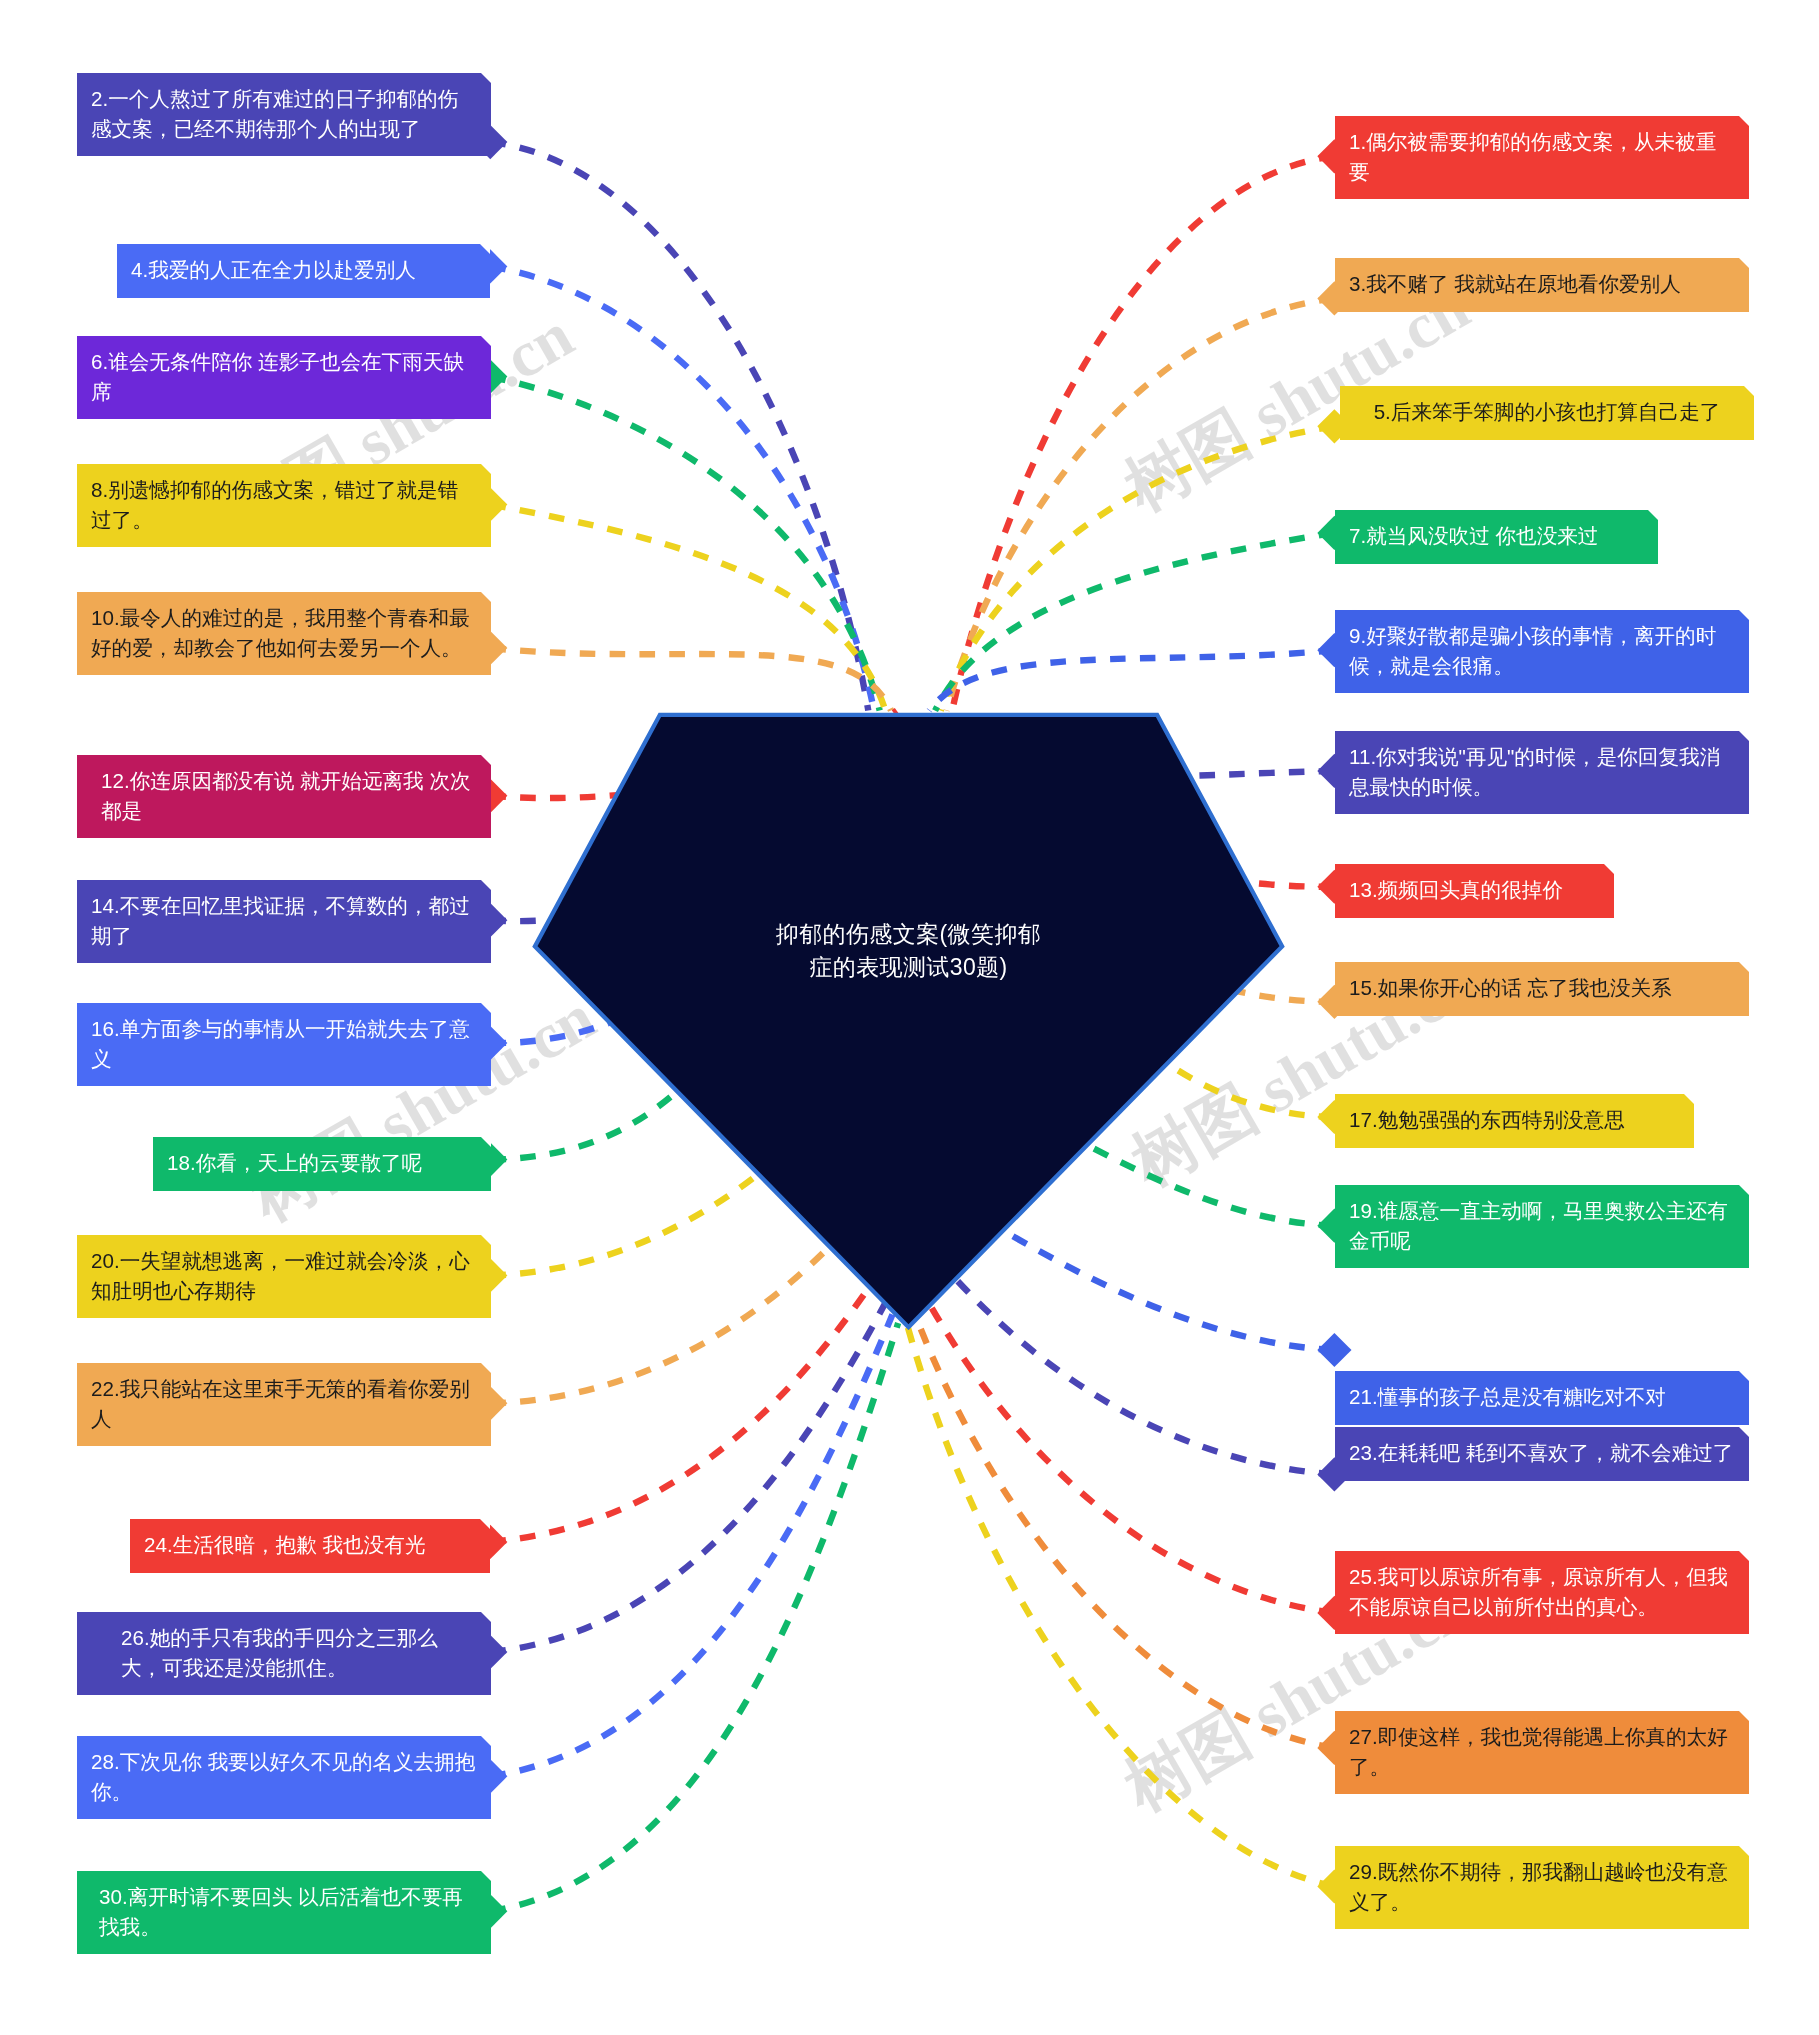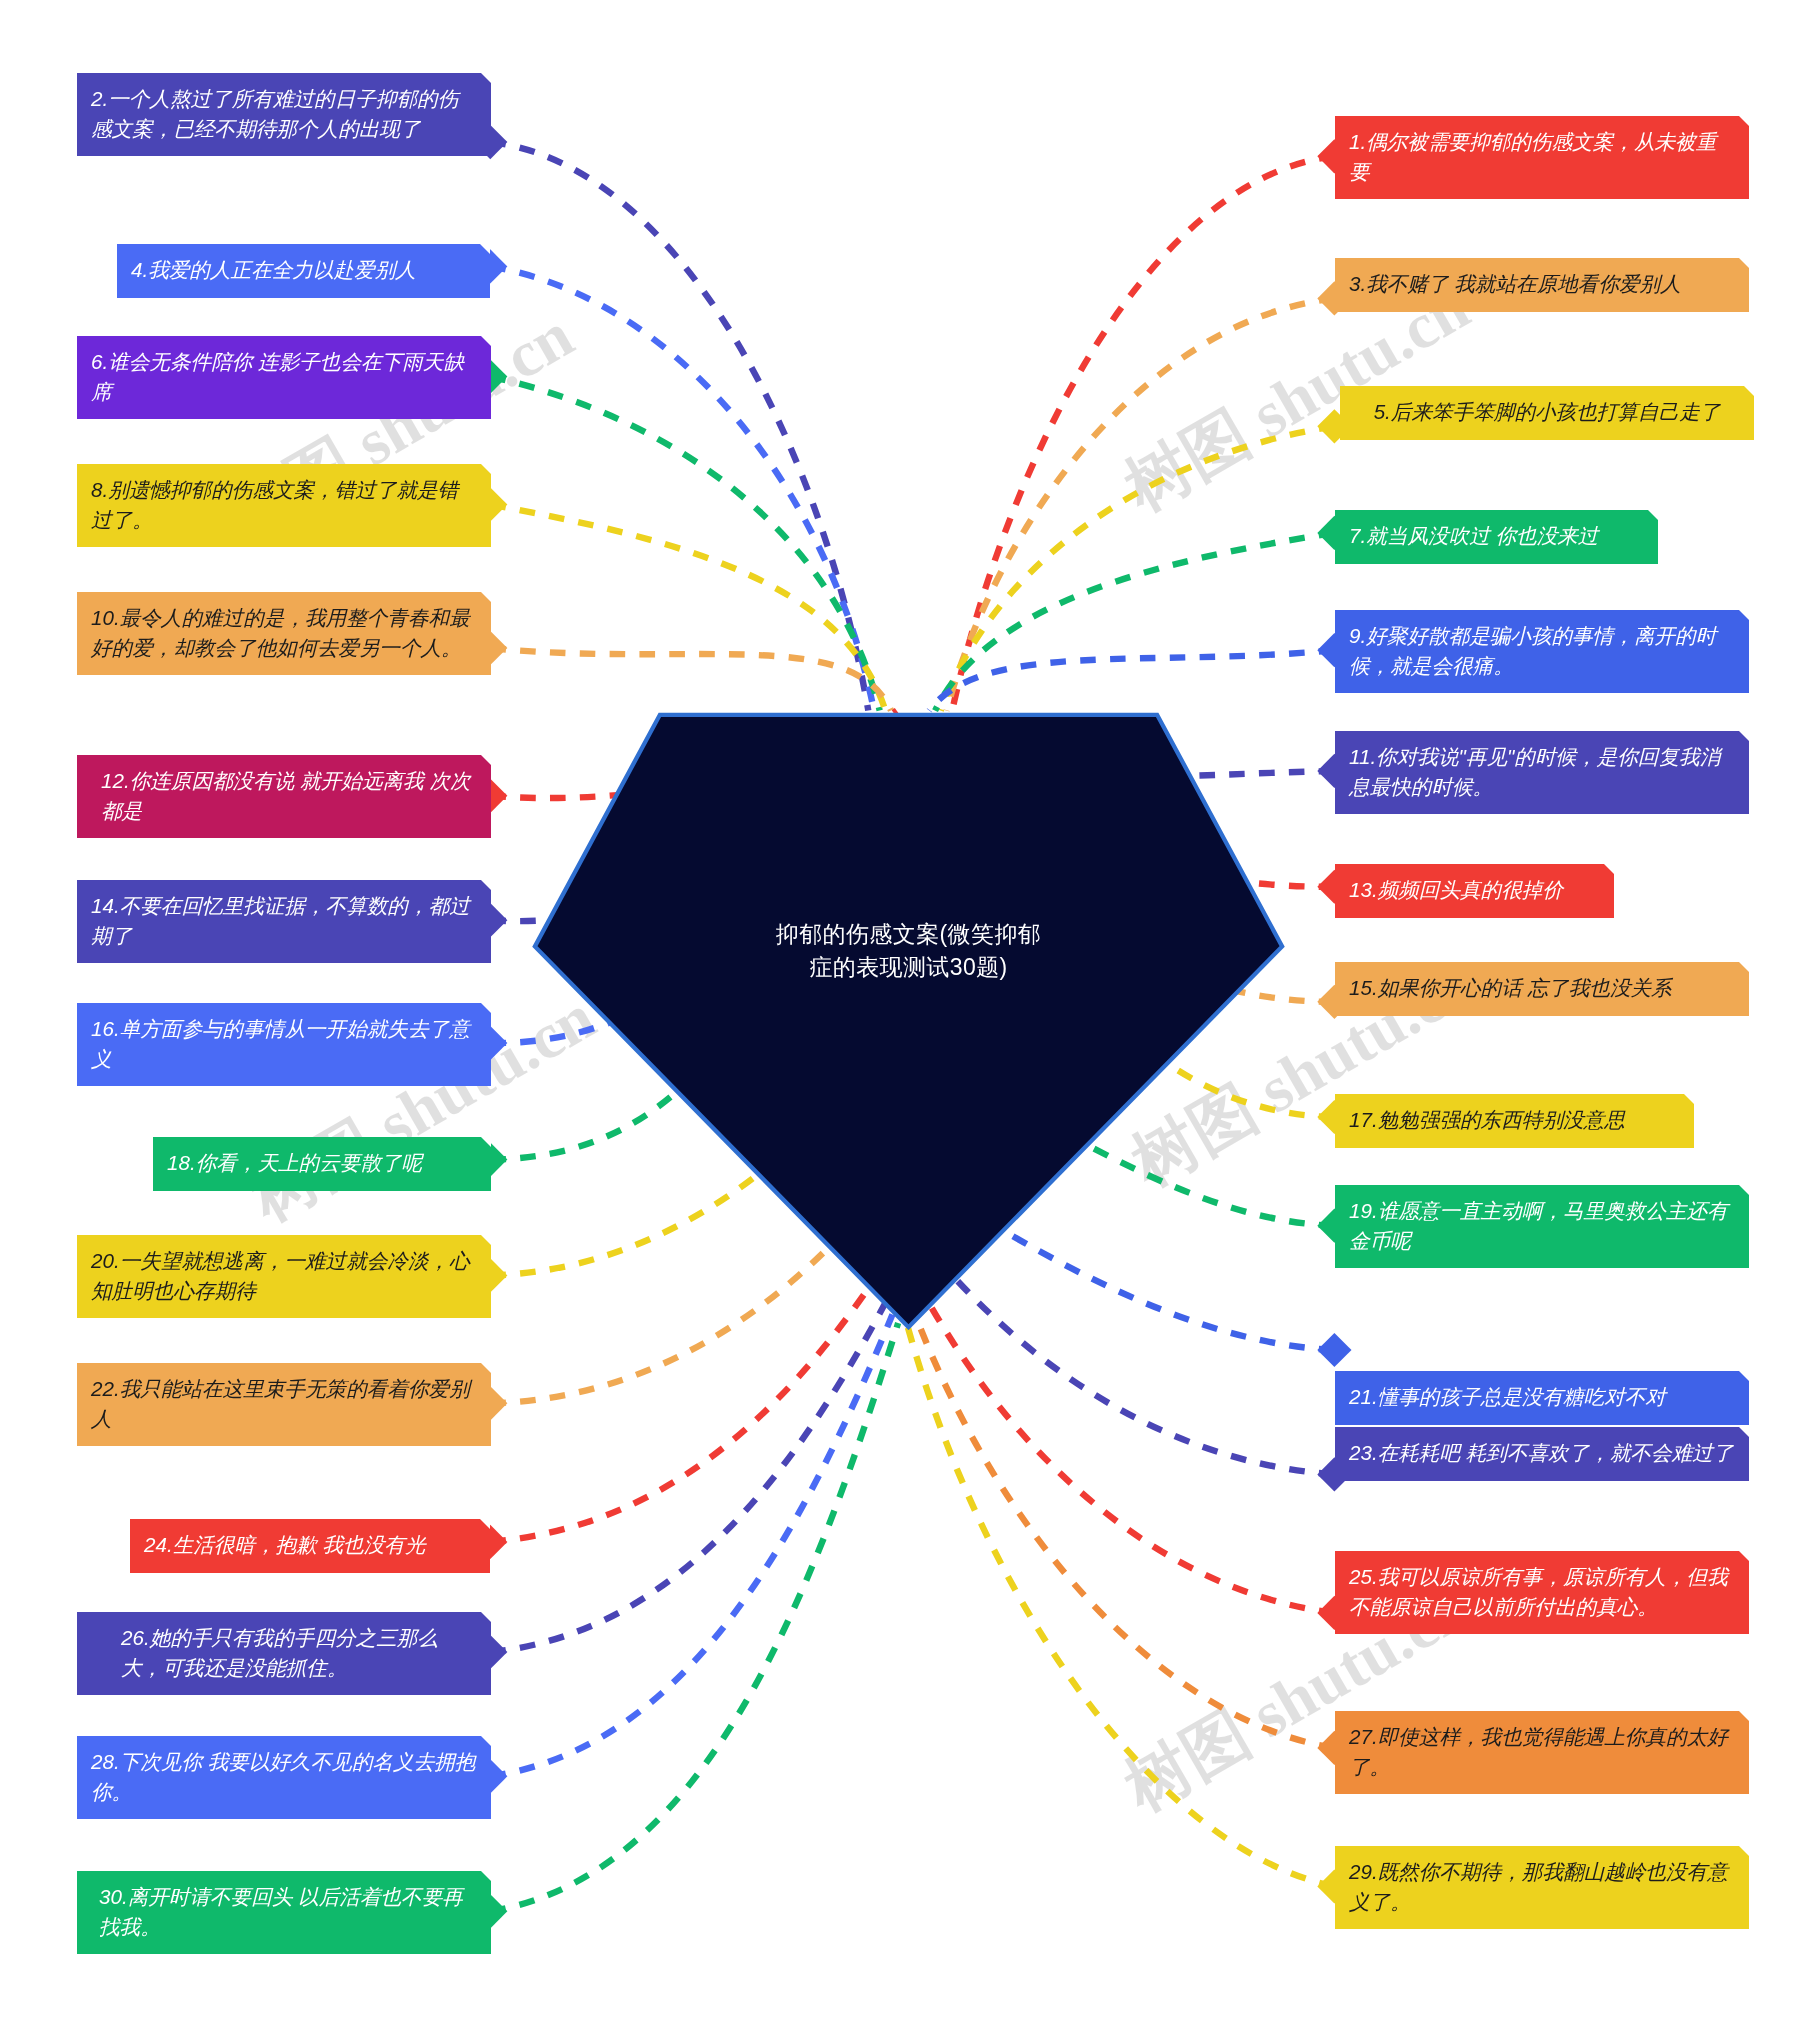--- a/index.html
+++ b/index.html
@@ -64,21 +64,21 @@
   .node {
     position: absolute;
     box-sizing: border-box;
     padding: 11.4px 14px 12.8px 14px;
     font-size: 20.6px;
     line-height: 1.44;
     color: #ffffff;
     word-break: break-all;
   }
   .node.dark { color: #1c1c1c; }
-  .node .txt { display: block; font-style: italic; }
+  .node .txt { display: block; }
 
   
   .node::after {
     content: "";
     position: absolute;
     right: 0;
     top: 0;
     width: 0; height: 0;
     border-top: 10px solid #ffffff;
     border-left: 10px solid transparent;

